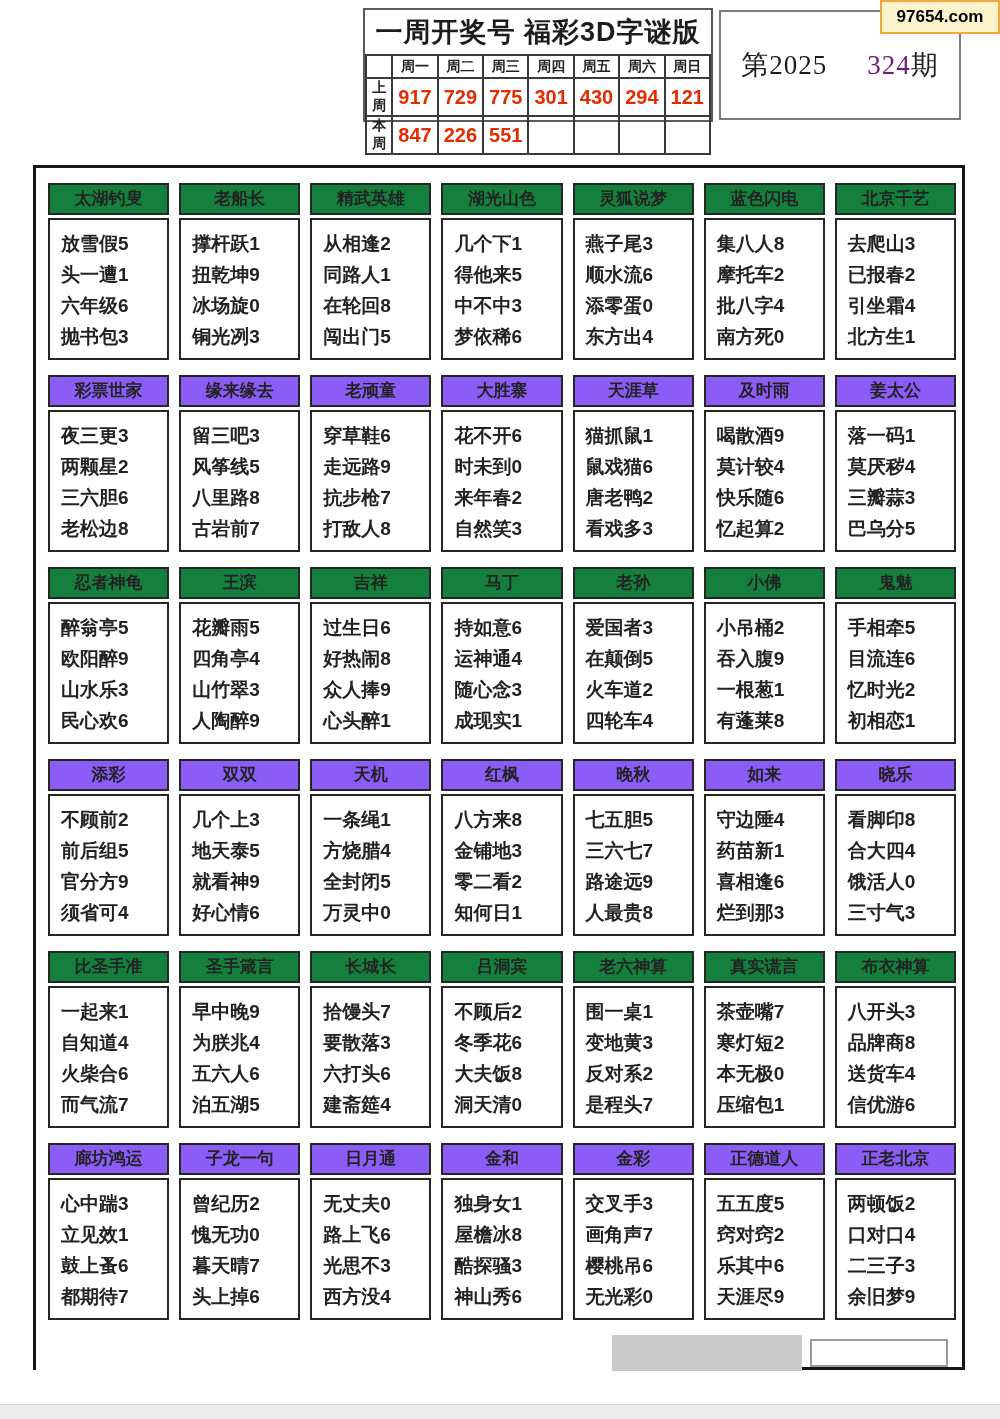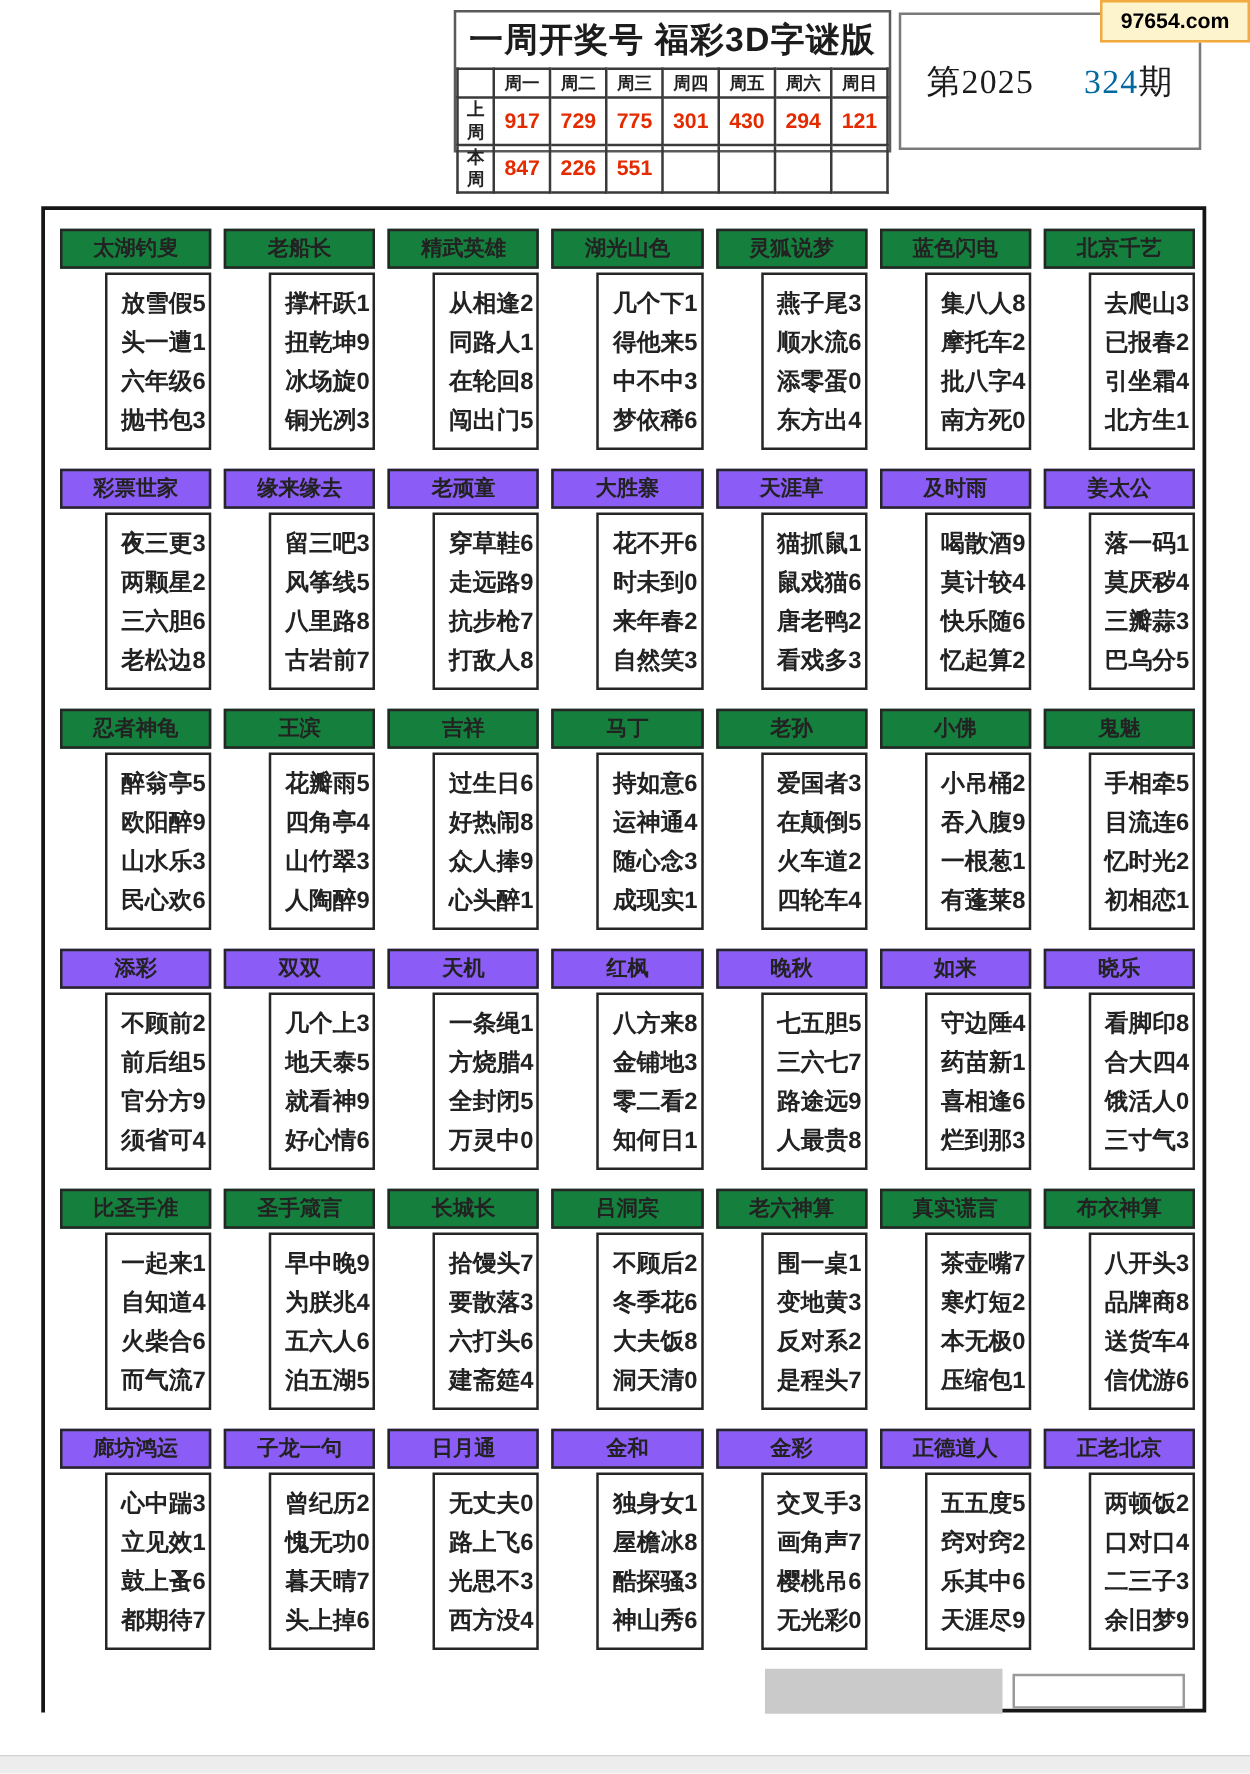--- a/index.html
+++ b/index.html
@@ -11,44 +11,44 @@
   .title-box { position:absolute; left:363px; top:8px; width:350px; height:114px;
     border:2px solid #5a5a5a; background:#fff; }
   .main-title { font-size:27px; font-weight:bold; color:#1c1c1c; text-align:center;
     margin-top:4px; letter-spacing:1px; white-space:nowrap; }
   .week-table { border-collapse:collapse; margin:4px auto 0; }
   .week-table th, .week-table td { border:2px solid #3a3a3a; text-align:center;
     height:23px; padding:0 2px; }
   .week-table th { font-size:14px; font-weight:bold; color:#222; width:62px; }
   .week-table .corner { width:44px; }
   .week-table .lbl { font-size:14px; font-weight:bold; color:#222; }
-  .week-table .val { font-size:17px; font-weight:bold; color:#e42b00; }
+  .week-table .val { font-size:20px; font-weight:bold; color:#e42b00; }
 
   .issue-box { position:absolute; left:719px; top:10px; width:242px; height:110px;
     border:2px solid #7a7a7a; background:#fff; display:flex; align-items:center;
     justify-content:center; font-family:"Liberation Serif","DejaVu Serif",serif;
     font-size:27px; color:#1c1c1c; letter-spacing:1px; }
-  .issue-box .red { color:#0369a1;margin-left:40px; }
+  .issue-box .red { color:#701a75;margin-left:40px; }
 
   .watermark { position:absolute; right:0; top:0; width:120px; height:34px;
     background:#fdf3cc; border:2px solid #f2a93e; color:#000000; font-size:17px;
     font-weight:bold; display:flex; align-items:center; justify-content:center; }
 
   
   .main-box { position:absolute; left:33px; top:165px; width:932px; height:1205px;
     border:3px solid #161616; background:#fff; padding:15px 6px 0 12px; }
   .card-row { display:flex; gap:10px; margin-bottom:15px; }
   .card { flex:1; }
   .card-head { border:2px solid #262626; height:32px; line-height:28px;
     text-align:center; font-size:17px; font-weight:bold; color:#222;
     white-space:nowrap; overflow:hidden; }
   .card-head.green { background:#15803d; }
   .card-head.yellow { background:#8b5cf6; }
   .card-body { border:2px solid #262626; background:#fff; margin-top:3px;
-    height:142px; padding:8px 2px 0 11px;margin-left:36px; }
+    height:142px; padding:8px 2px 0 11px; }
   .card-line { font-size:19px; font-weight:bold; color:#222; line-height:31px;
     white-space:nowrap; }
 
   
   .bottom-strip { display:flex; align-items:stretch; height:36px; margin:3px -6px 0 -12px; }
   .strip-fill { flex:1; background:#fff; }
   .strip-gray { width:190px; background:#cacaca; }
   .strip-right { width:160px; display:flex; align-items:center; }
   .strip-box { width:138px; height:28px; border:2px solid #9a9a9a; background:#fff;
     margin-left:8px; }

